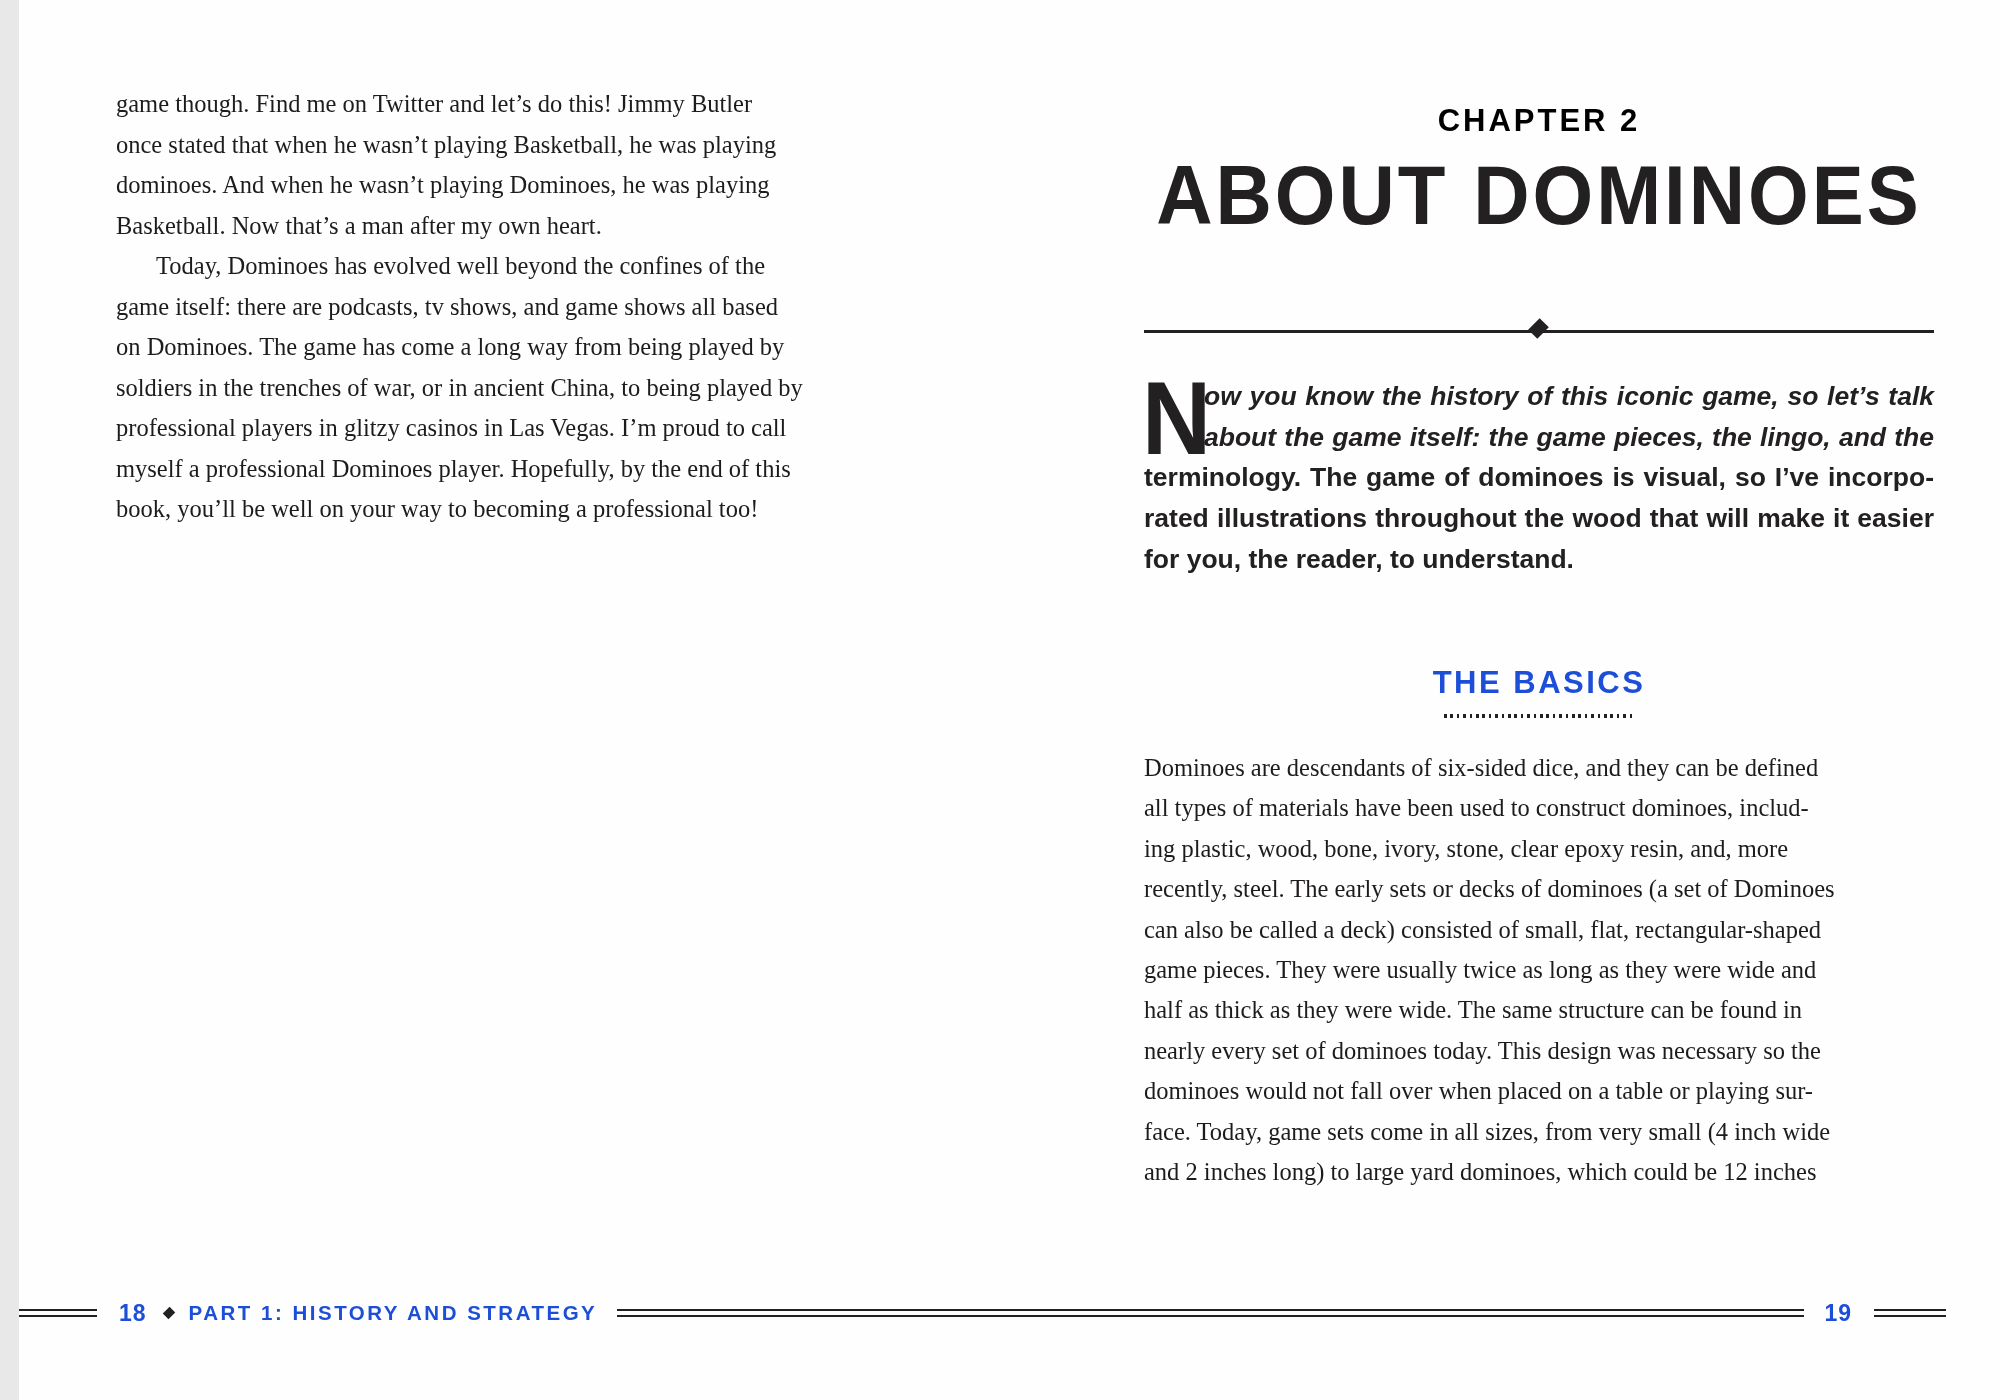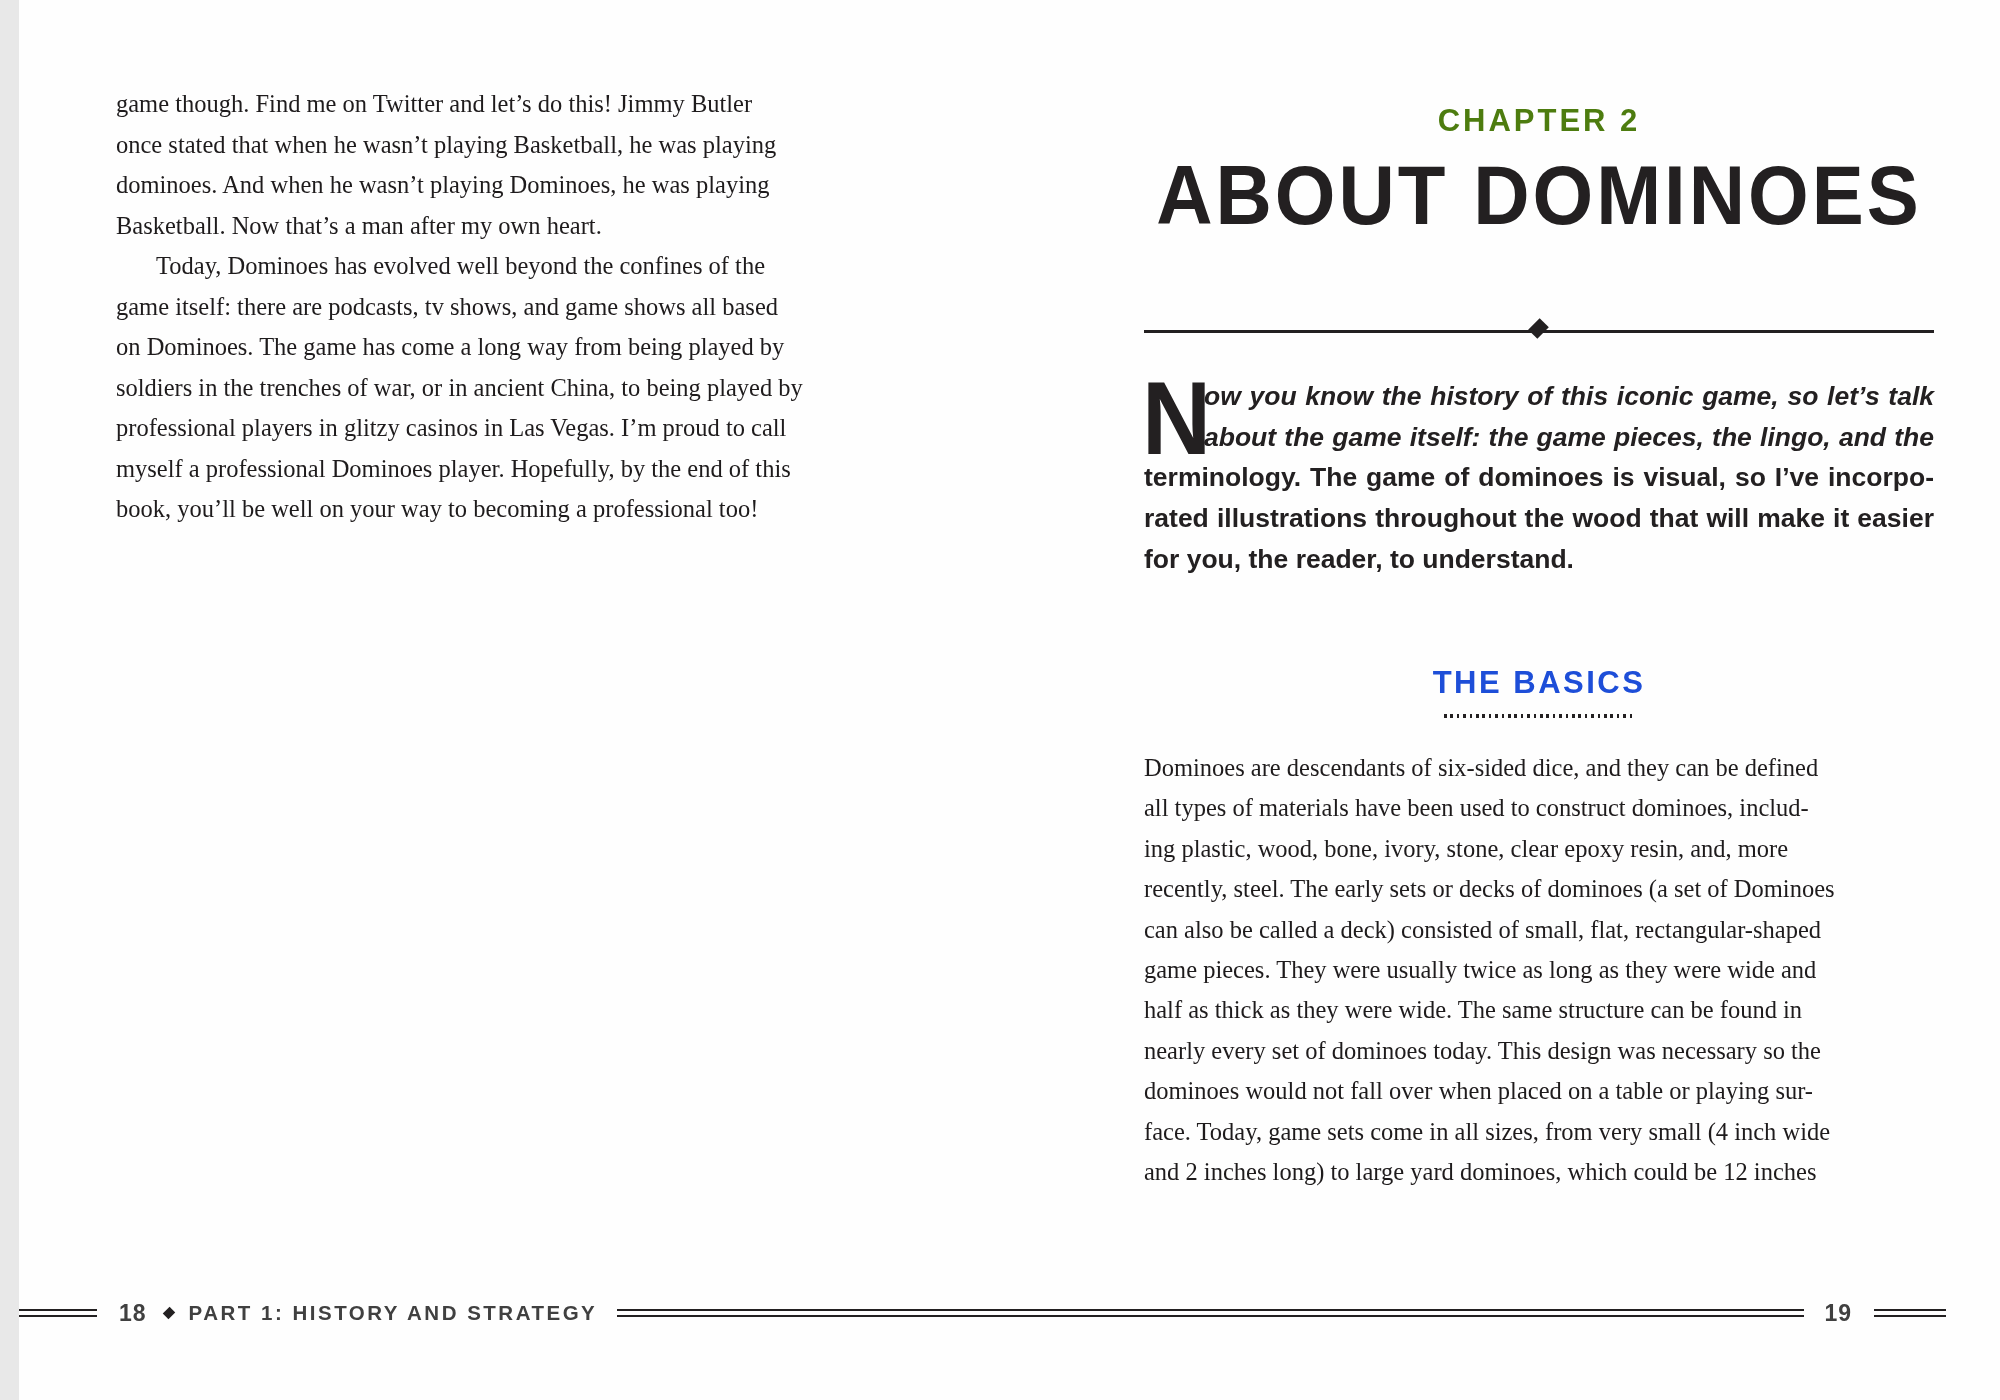--- a/index.html
+++ b/index.html
@@ -25,21 +25,21 @@
   }
   .para2 .line:first-child{text-indent:40px;}
   
   .right-col{position:absolute;left:1125px;top:0;width:790px;}
   .chapter-label{
     position:absolute;left:0;top:103px;width:100%;
     text-align:center;
     font-family:"Liberation Sans", sans-serif;
     font-weight:900;
     font-size:31px;letter-spacing:3px;
-    color:#4d7c0f;
+    color:#000000;
   }
   .chapter-title{
     position:absolute;left:0;top:146px;width:100%;
     text-align:center;
     font-family:"Liberation Sans", sans-serif;
     font-weight:900;
     font-size:78px;letter-spacing:3px;
     color:#232021;
     transform:scale(1,1.08);
     transform-origin:center top;
@@ -93,21 +93,21 @@
   .right-body{
     position:absolute;left:0;top:748px;width:100%;
     font-size:24.5px;
   }
   .right-body .line{height:40.4px;line-height:40.4px;}
   
   .footer{
     position:absolute;left:0;top:1294px;width:1927px;height:38px;
     display:flex;align-items:center;
     font-family:"Liberation Sans", sans-serif;
-    color:#404040;
+    color:#1d4ed8;
     text-align:center;
   }
   .rule-double{
     height:4px;
     border-top:2.5px solid #232021;
     border-bottom:2.5px solid #232021;
   }
   .rule-left{width:78px;}
   .rule-mid{flex:1;margin:0 20px 0 20px;}
   .rule-right{width:72px;}

